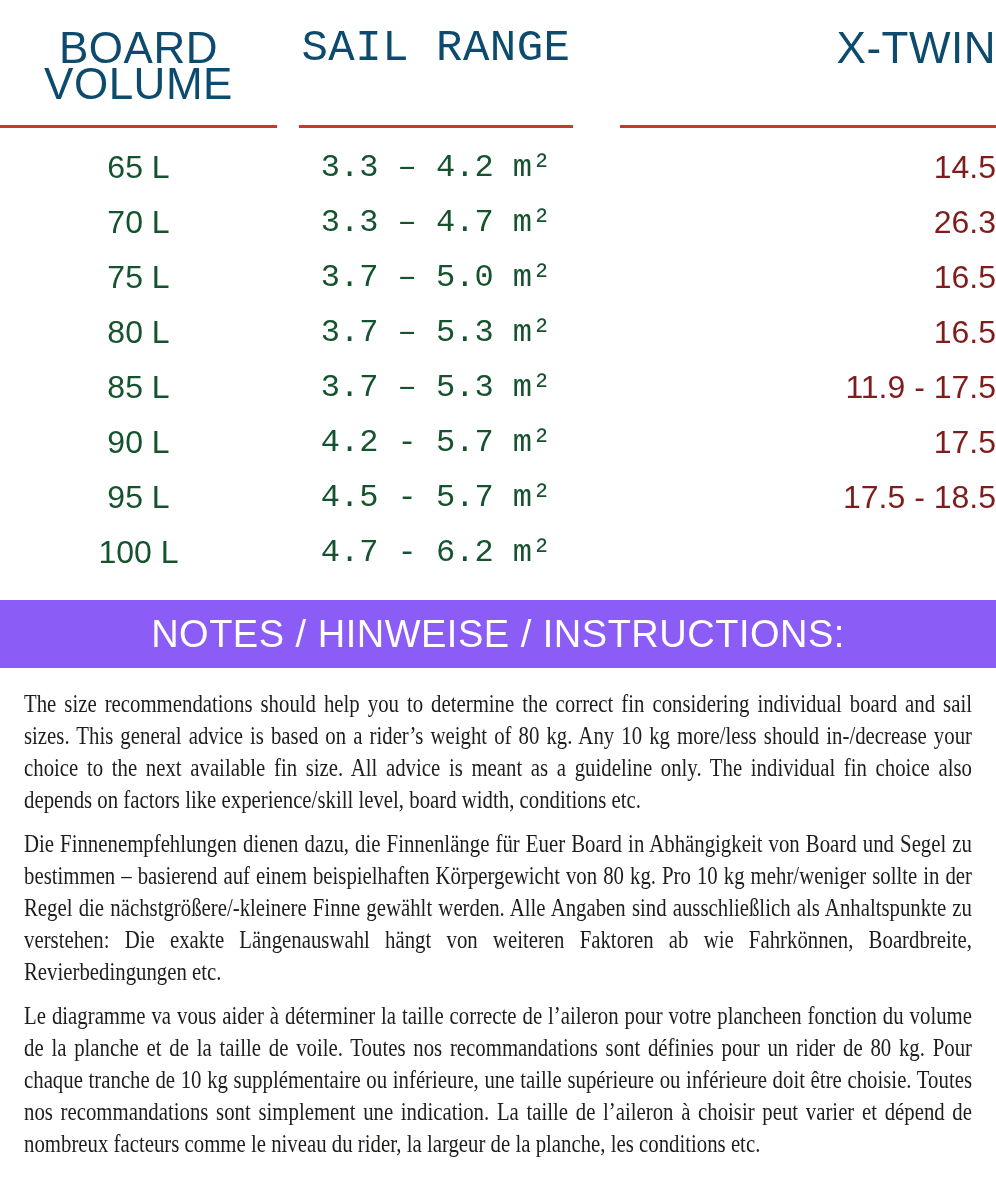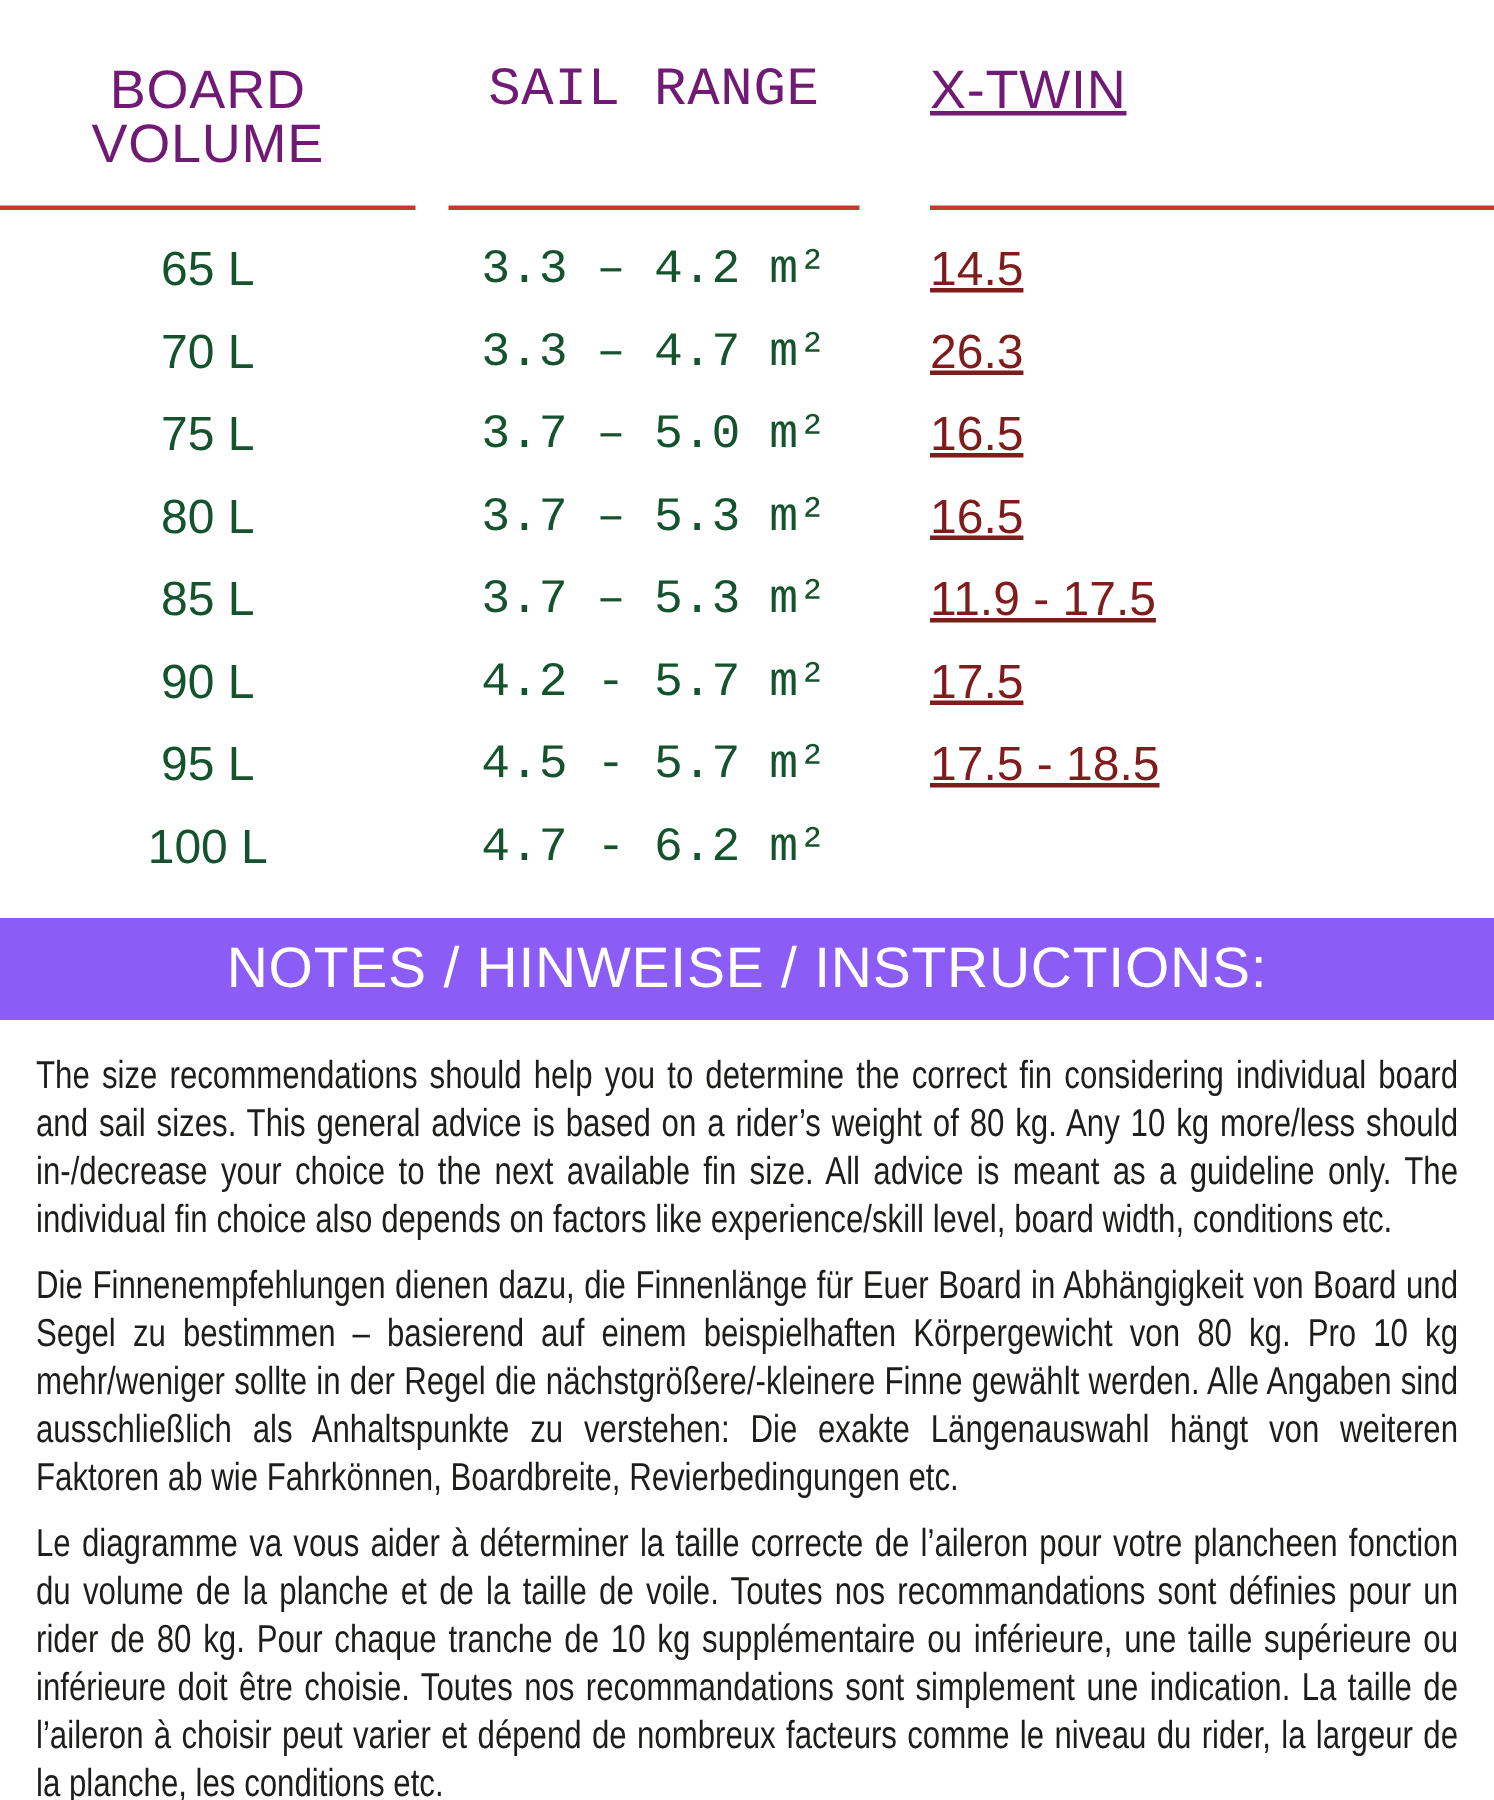--- a/index.html
+++ b/index.html
@@ -13,28 +13,28 @@
     overflow: hidden;
     font-family: "Liberation Sans", "DejaVu Sans", sans-serif;
     color: #1d1d1b;
   }
   .page { width: 996px; height: 1200px; position: relative; }
 
   
   .cols { display: flex; }
   .c1 { width: 277px; text-align: center; }
   .c2 { width: 274px; margin-left: 22px; text-align: center; font-family: Liberation Mono, monospace; }
-  .c3 { width: 376px; margin-left: 47px; text-align: left; text-decoration: underline; }
+  .c3 { width: 376px; margin-left: 47px; text-align: right; }
 
   .table-header {
-    padding-top: 42px;
-    font-size: 36px;
+    padding-top: 30px;
+    font-size: 44px;
     line-height: 36px;
     letter-spacing: 0.5px;
-    color: #701a75;
+    color: #0c4a6e;
   }
   .rules { margin-top: 23px; }
   .rule { height: 3px; background: #c43a31; }
 
   .table-body { margin-top: 12px; }
   .trow {
     height: 55px;
     display: flex;
     align-items: center;
     font-size: 32px;
@@ -51,20 +51,21 @@
     display: flex;
     align-items: center;
     justify-content: center;
     font-size: 38px;
     letter-spacing: 0.5px;
   }
 
   
   .notes {
     padding: 20px 0 0 24px;
+    font-family: Liberation Serif, serif;
   }
   .note {
     width: 1185px;               
     transform: scaleX(0.8);
     transform-origin: 0 0;
     font-size: 26px;
     line-height: 32px;
     text-align: justify;
     margin: 0 0 12px 0;
     color: #1d1d1b;

